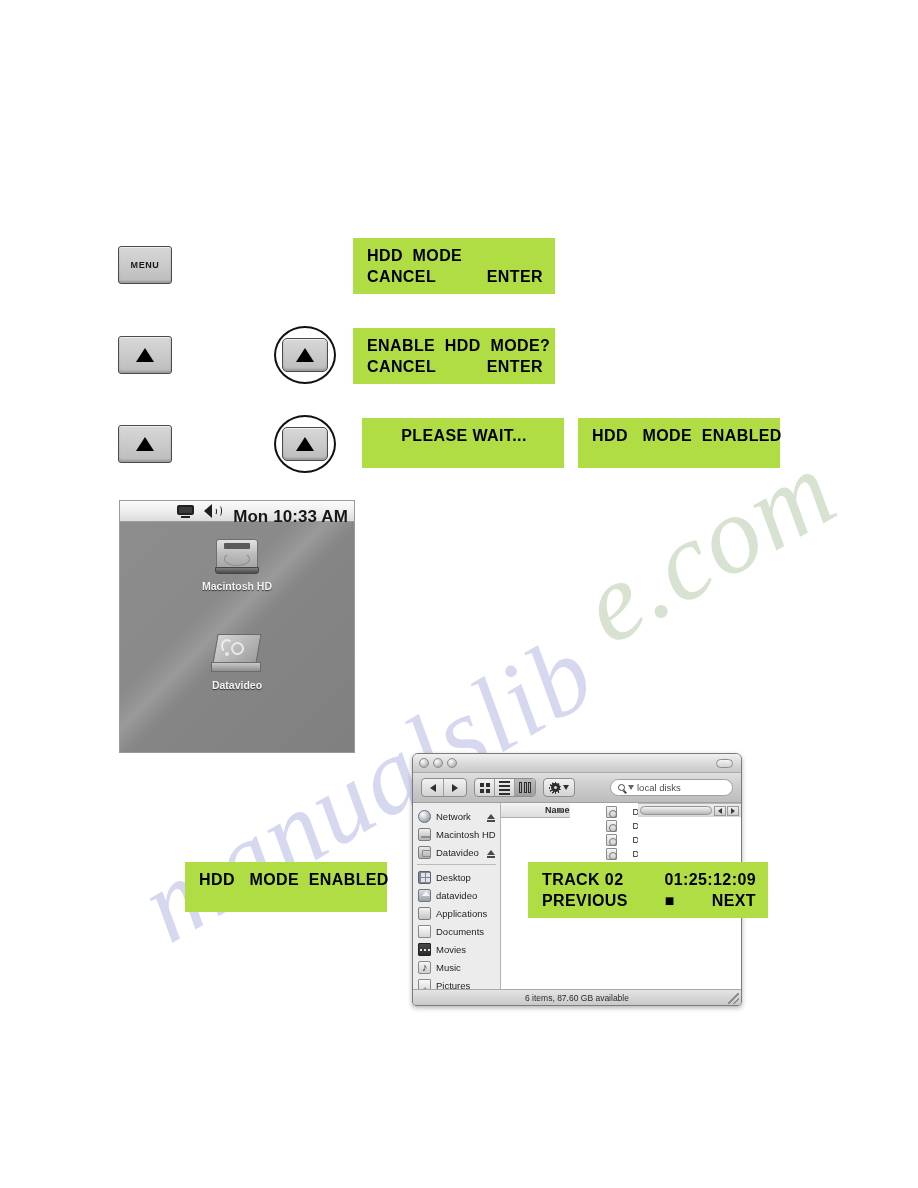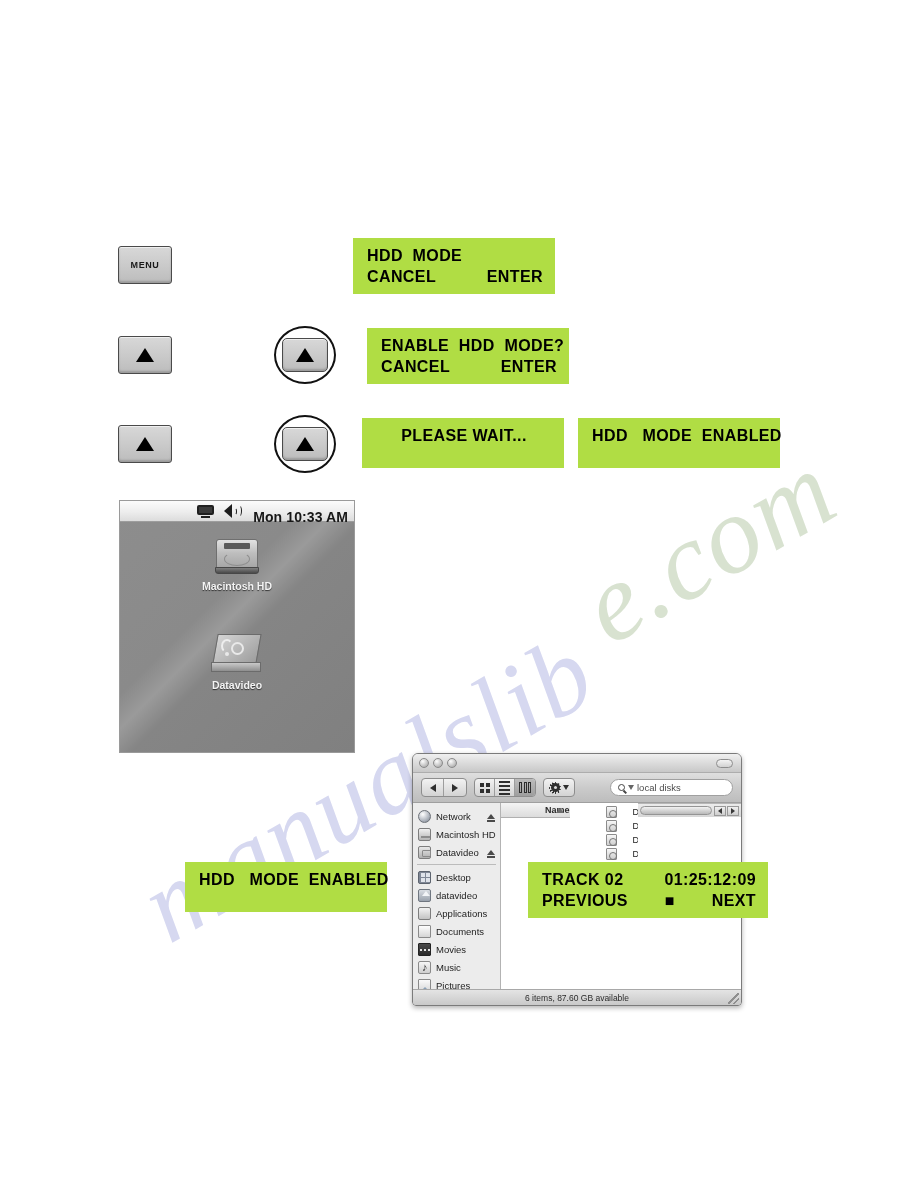--- a/index.html
+++ b/index.html
@@ -83,21 +83,21 @@
     overflow: hidden;
   }
   .menubar {
     height: 21px;
     background: linear-gradient(180deg,#fbfbfb 0%,#ededed 55%,#dcdcdc 100%);
     border-bottom: 1px solid #9d9d9d;
     display: flex; align-items: center; justify-content: flex-end;
     padding-right: 6px; gap: 10px;
   }
   .mb-clock {
-    font-size: 14px; font-weight: bold; color: #171717;
+    font-size: 17px; font-weight: bold; color: #171717;
     font-family: "Liberation Sans", sans-serif; letter-spacing: .1px; margin-top: 12px;
   }
   .icon-display { width: 17px; height: 13px; position: relative; }
   .icon-display .scr {
     position:absolute; left:0; top:0; width:17px; height:10px;
     border:2px solid #202020; border-radius:2px; background:#3b3b3b;
   }
   .icon-display .ft {
     position:absolute; left:4px; bottom:0; width:9px; height:2px; background:#202020;
   }
@@ -397,21 +397,21 @@
 </div>
 
 <div class="abs" style="left:274px; top:326px;">
   <div class="circled">
     <div class="hw-btn">
       <span class="tri-up"></span>
     </div>
   </div>
 </div>
 
-<div class="abs lcd" style="left:367px; top:328px; width:202px;">
+<div class="abs lcd" style="left:353px; top:328px; width:202px;">
   <div class="lcd-row single">
     <span>ENABLE  HDD  MODE?</span>
   </div>
   <div class="lcd-row">
     <span>CANCEL</span>
     <span>ENTER</span>
   </div>
 </div>
 
 <div class="abs" style="left:118px; top:425px;">

